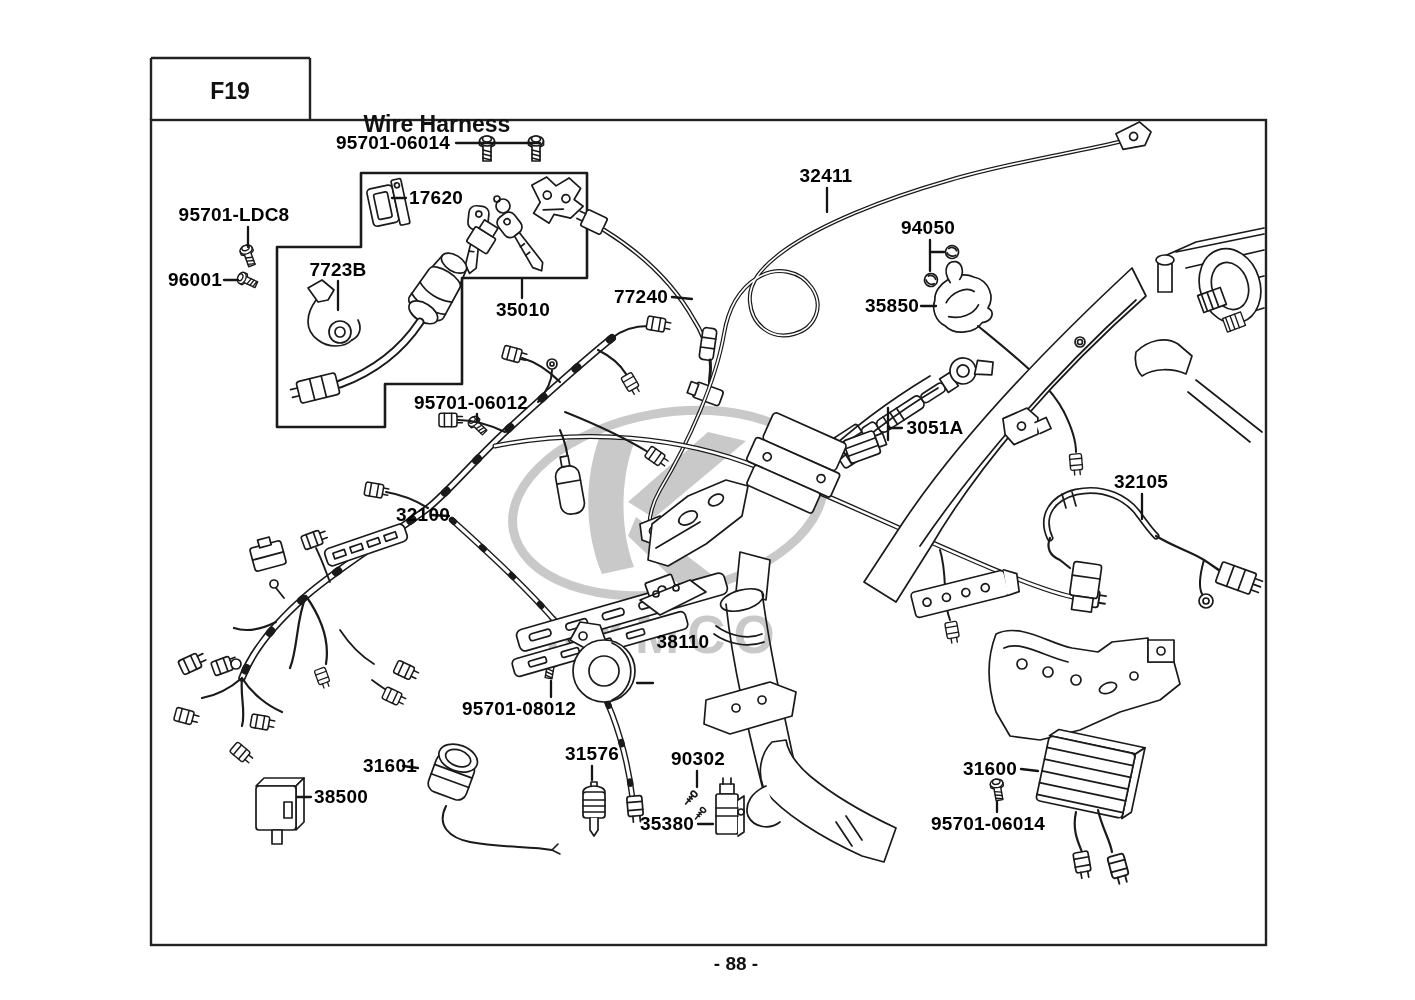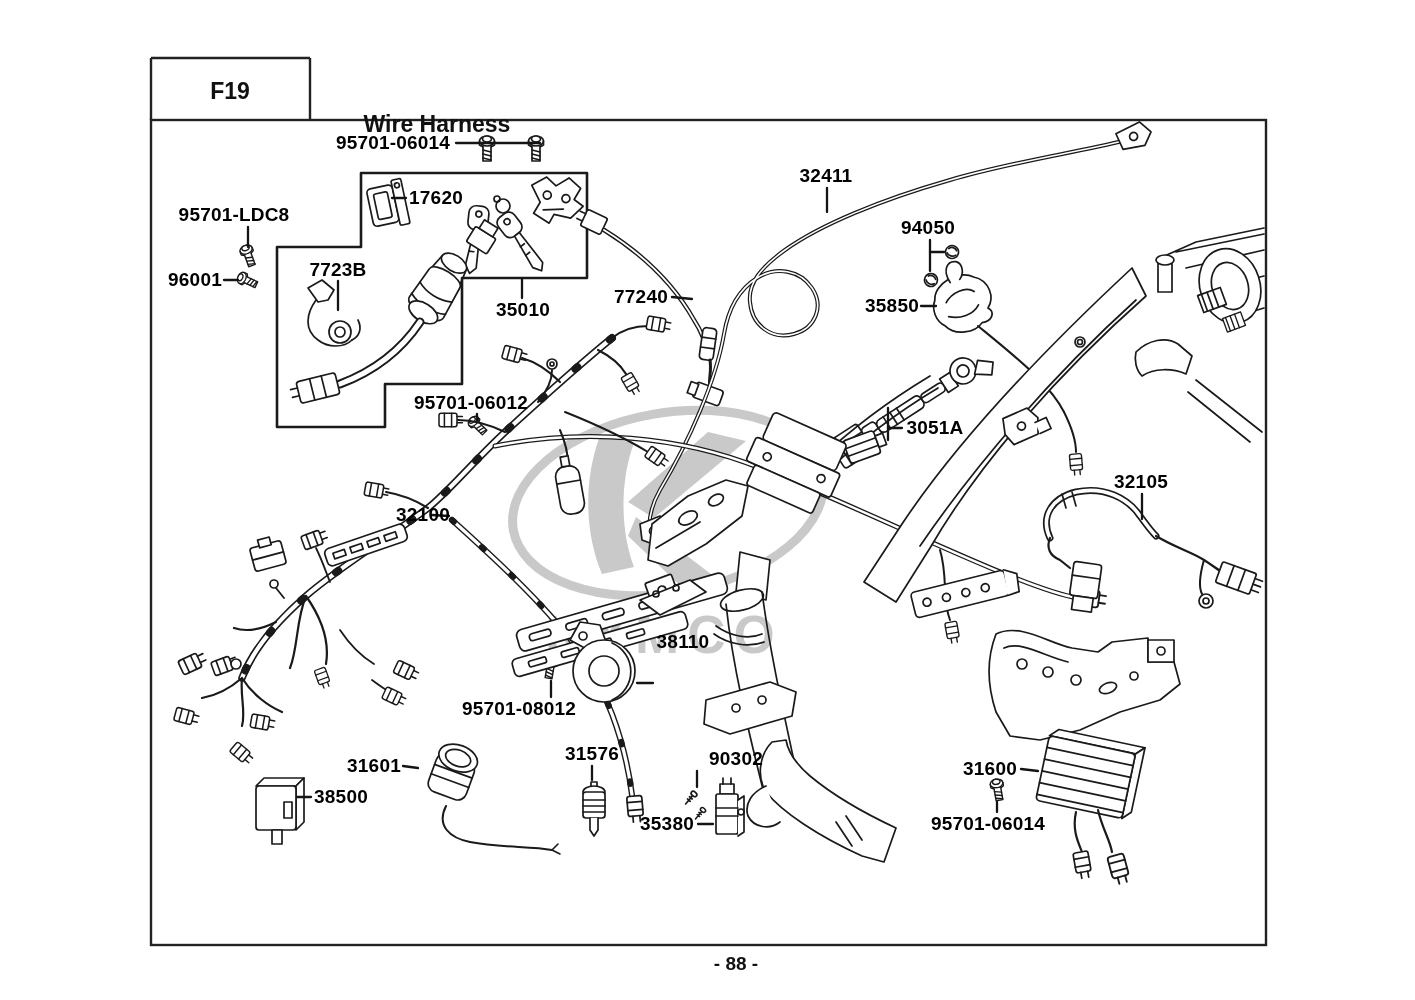--- a/index.html
+++ b/index.html
@@ -560,22 +560,22 @@
       <div class="part-label" style="left: 641px; top: 297px;">77240</div>
       <div class="part-label" style="left: 826px; top: 176px;">32411</div>
       <div class="part-label" style="left: 928px; top: 228px;">94050</div>
       <div class="part-label" style="left: 892px; top: 306px;">35850</div>
       <div class="part-label" style="left: 935px; top: 428px;">3051A</div>
       <div class="part-label" style="left: 471px; top: 403px;">95701-06012</div>
       <div class="part-label" style="left: 423px; top: 515px;">32100</div>
       <div class="part-label" style="left: 1141px; top: 482px;">32105</div>
       <div class="part-label" style="left: 683px; top: 642px;">38110</div>
       <div class="part-label" style="left: 519px; top: 709px;">95701-08012</div>
-      <div class="part-label" style="left: 374px; top: 766px;">31601</div>
+      <div class="part-label" style="left: 390px; top: 766px;">31601</div>
       <div class="part-label" style="left: 341px; top: 797px;">38500</div>
       <div class="part-label" style="left: 592px; top: 754px;">31576</div>
-      <div class="part-label" style="left: 736px; top: 759px;">90302</div>
+      <div class="part-label" style="left: 698px; top: 759px;">90302</div>
       <div class="part-label" style="left: 667px; top: 824px;">35380</div>
       <div class="part-label" style="left: 990px; top: 769px;">31600</div>
       <div class="part-label" style="left: 988px; top: 824px;">95701-06014</div>
     </div>
 
 </div>
 
 </body></html>

